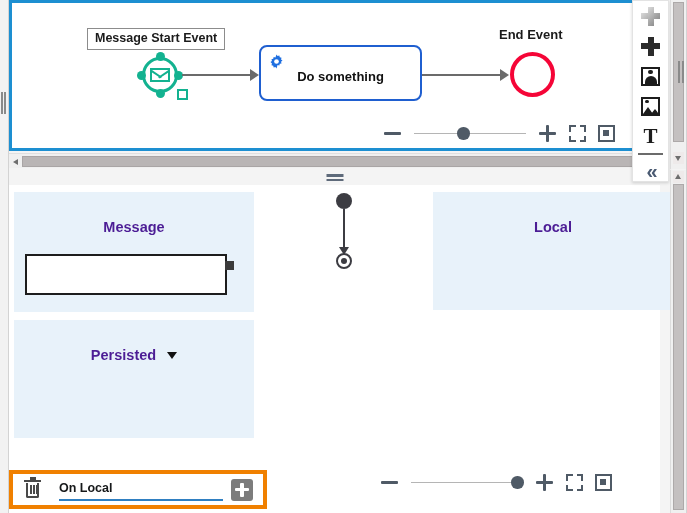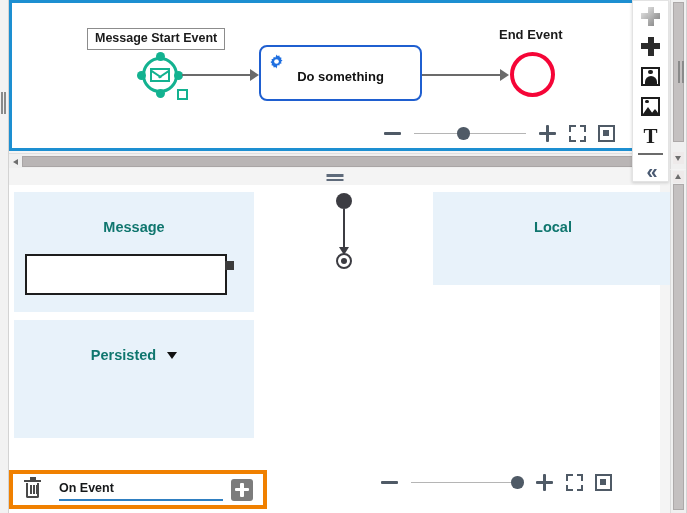--- a/index.html
+++ b/index.html
@@ -176,21 +176,21 @@
   
   .bottom-panel {
     position: absolute; left: 9px; top: 185px; width: 651px; height: 328px;
     background: #ffffff;
   }
   .pool {
     position: absolute; background: #e8f2fa;
   }
   .pool-title {
     position: absolute; left: 0; right: 0; top: 27px; text-align: center;
-    font-size: 14.5px; font-weight: bold; color: #0f766e;
+    font-size: 14.5px; font-weight: bold; color: #4c1d95;
   }
   .pool-title.with-caret { display: flex; justify-content: center; align-items: center; gap: 11px; }
   .caret-dn {
     width: 0; height: 0; border-left: 5.5px solid transparent;
     border-right: 5.5px solid transparent; border-top: 7px solid #111;
   }
   .msg-box {
     position: absolute; border: 2.5px solid #1d1d1d; background: #ffffff;
   }
   .msg-box .t {
@@ -433,21 +433,21 @@
       <div class="port" style="right:-9px; top:5px;"></div>
     </div>
 
     <div class="pool" style="left:5px; top:135px; width:240px; height:118px;">
       <div class="pool-title with-caret">
         <span>Persisted</span>
         <span class="caret-dn"></span>
       </div>
     </div>
 
-    <div class="pool" style="left:424px; top:7px; width:240px; height:93px;">
+    <div class="pool" style="left:424px; top:7px; width:240px; height:118px;">
       <div class="pool-title">Local</div>
     </div>
 
     <div class="act-start" style="left:327px; top:8px;"></div>
     <div class="act-line" style="left:334px; top:24px; height:43px;"></div>
     <div class="act-arrow" style="left:330px; top:62px;"></div>
     <div class="act-final" style="left:327px; top:68px;">
       <i></i>
     </div>
 
@@ -473,21 +473,21 @@
     <div class="tabbar">
       <div class="trash">
         <div class="lid"></div>
         <div class="can">
           <i></i>
           <i></i>
           <i></i>
         </div>
       </div>
       <div class="tab-item">
-        <span>On Event</span>
+        <span>On Local</span>
       </div>
       <div class="plus-btn"></div>
     </div>
   </div>
 
   <div class="palette">
     <div class="pal-btn">
       <div class="cross">
         <i></i>
         <i></i>

